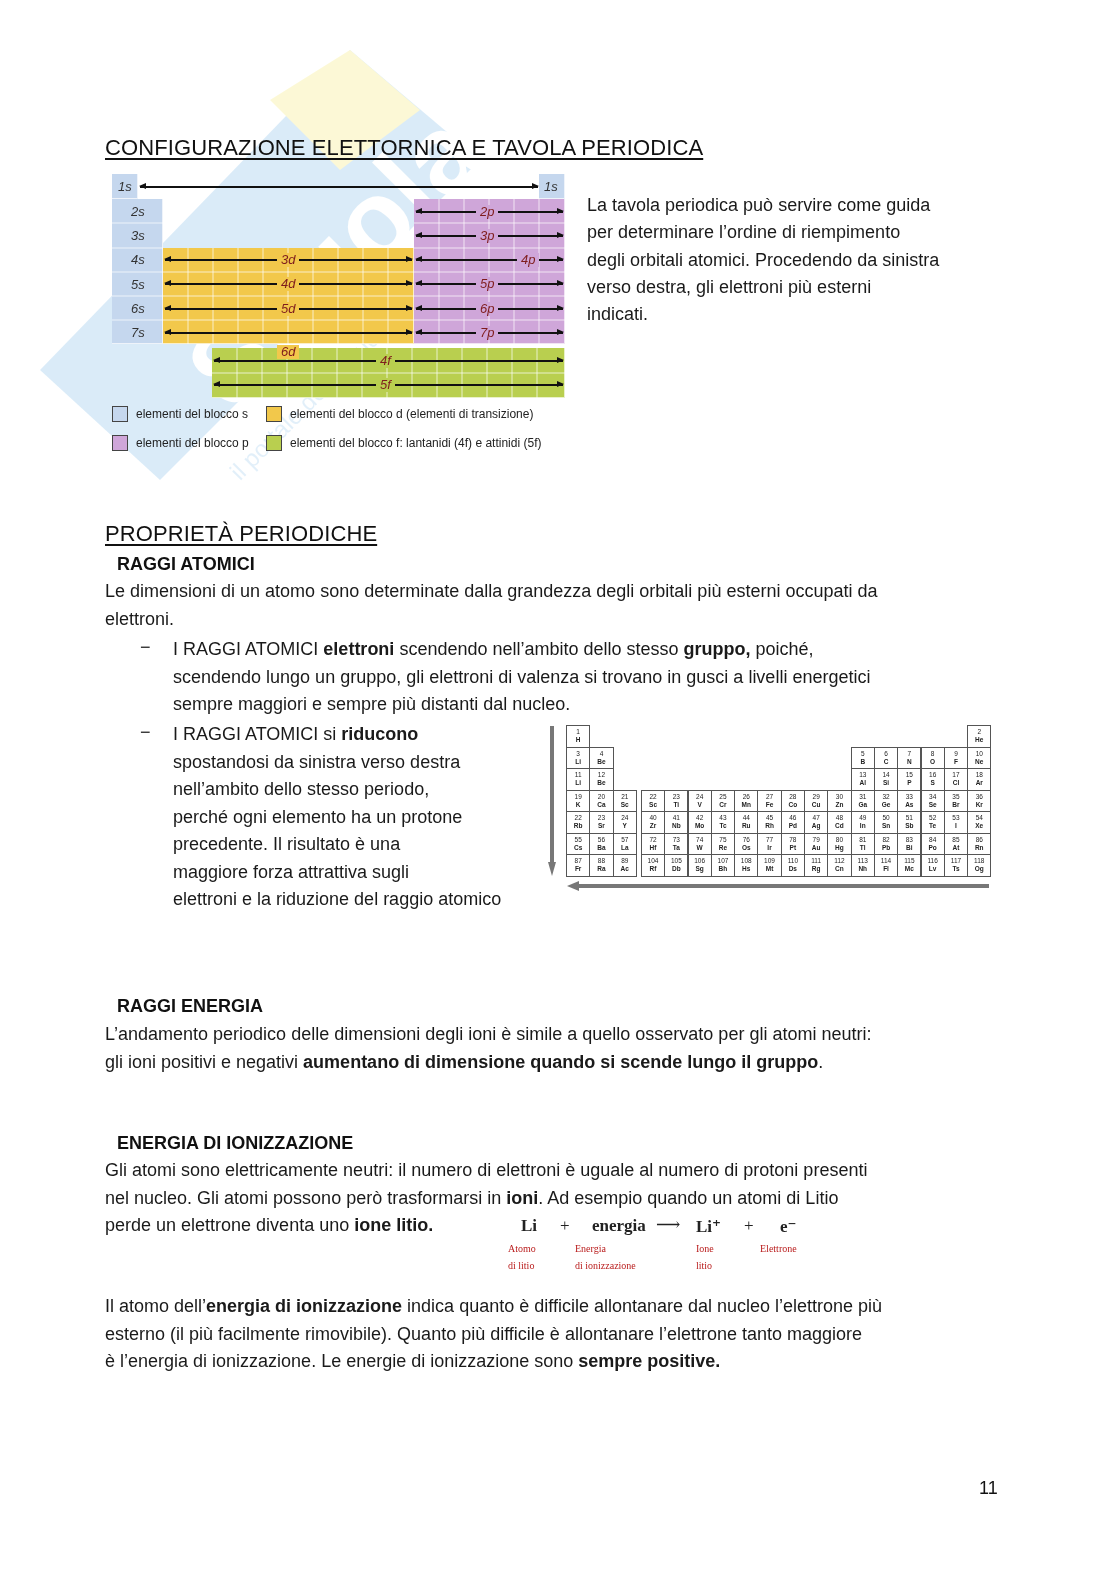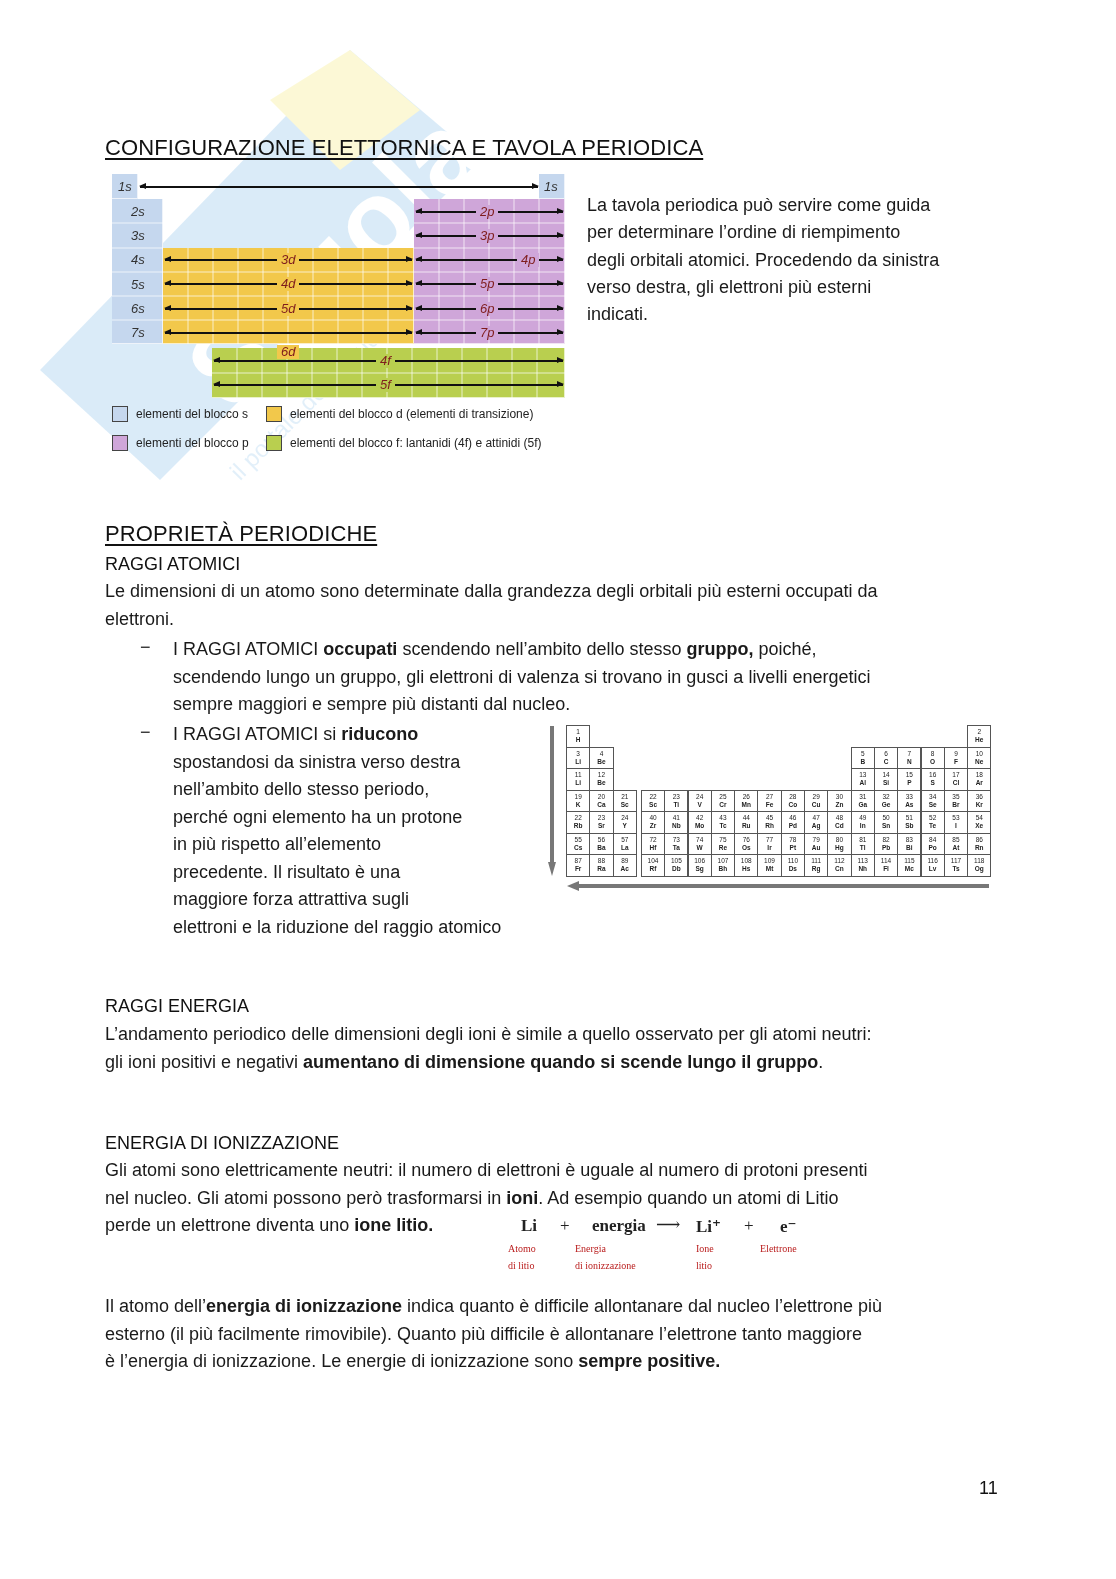--- a/index.html
+++ b/index.html
@@ -2,21 +2,21 @@
 <html><head>
 <meta charset="utf-8">
 <style>
   * { box-sizing: border-box; margin: 0; padding: 0; }
   html, body { width: 1116px; height: 1579px; background: #ffffff; }
   body { position: relative; font-family: "Liberation Sans", "DejaVu Sans", sans-serif; color: #1a1a1a; overflow: hidden; }
 
   .watermark { position: absolute; left: 20px; top: 40px; width: 480px; height: 460px; pointer-events: none; opacity: 0.22; }
 
   .h-title { position: absolute; font-size: 22px; text-decoration: underline; text-underline-offset: 3px; letter-spacing: 0.1px; color: #111; }
-  .h-sub { position: absolute; font-size: 18px; font-weight: normal; color: #111; }
+  .h-sub { position: absolute; font-size: 18px; font-weight: bold; color: #111; margin-left: 12px; }
   .para { position: absolute; font-size: 18px; line-height: 27.5px; color: #1a1a1a; }
   .para b { font-weight: bold; }
 
   
   .orb { position: absolute; left: 112px; top: 174px; width: 456px; height: 290px; }
   .cell { position: absolute; border-right: 1px solid rgba(255,255,255,0.7); border-bottom: 1px solid rgba(255,255,255,0.7); }
   .s-blk { background: #c5d7ee; }
   .d-blk { background: #f2c84b; }
   .p-blk { background: #cfa6d9; }
   .f-blk { background: #b9cf4f; }
@@ -176,32 +176,31 @@
 <div class="h-title" style="left:105px; top:521px;">PROPRIETÀ PERIODICHE</div>
 <div class="h-sub" style="left:105px; top:554px;">RAGGI ATOMICI</div>
 
 <div class="para" style="left:105px; top:578px;">
   <div>Le dimensioni di un atomo sono determinate dalla grandezza degli orbitali più esterni occupati da</div>
   <div>elettroni.</div>
 </div>
 
 <span class="bullet-dash" style="left:140px; top:637px;">−</span>
 <div class="para" style="left:173px; top:636px;">
-  <div><span>I RAGGI ATOMICI </span><b>occupati</b><span> scendendo nell’ambito dello stesso </span><b>gruppo,</b><span> poiché,</span></div>
+  <div><span>I RAGGI ATOMICI </span><b>elettroni</b><span> scendendo nell’ambito dello stesso </span><b>gruppo,</b><span> poiché,</span></div>
   <div>scendendo lungo un gruppo, gli elettroni di valenza si trovano in gusci a livelli energetici</div>
   <div>sempre maggiori e sempre più distanti dal nucleo.</div>
 </div>
 
 <span class="bullet-dash" style="left:140px; top:722px;">−</span>
 <div class="para" style="left:173px; top:721px;">
   <div><span>I RAGGI ATOMICI si </span><b>riducono</b></div>
   <div>spostandosi da sinistra verso destra</div>
   <div>nell’ambito dello stesso periodo,</div>
   <div>perché ogni elemento ha un protone</div>
-  <div>in più rispetto all’elemento</div>
   <div>precedente. Il risultato è una</div>
   <div>maggiore forza attrattiva sugli</div>
   <div>elettroni e la riduzione del raggio atomico</div>
 </div>
 
 <svg class="v-arrow" viewBox="0 0 8 150" style="height:152px;">
   <rect x="2" y="0" width="4" height="138" fill="#777"></rect>
   <polygon points="0,136 8,136 4,150" fill="#777"></polygon>
 </svg>
 <svg class="h-arrow" viewBox="0 0 422 10">

